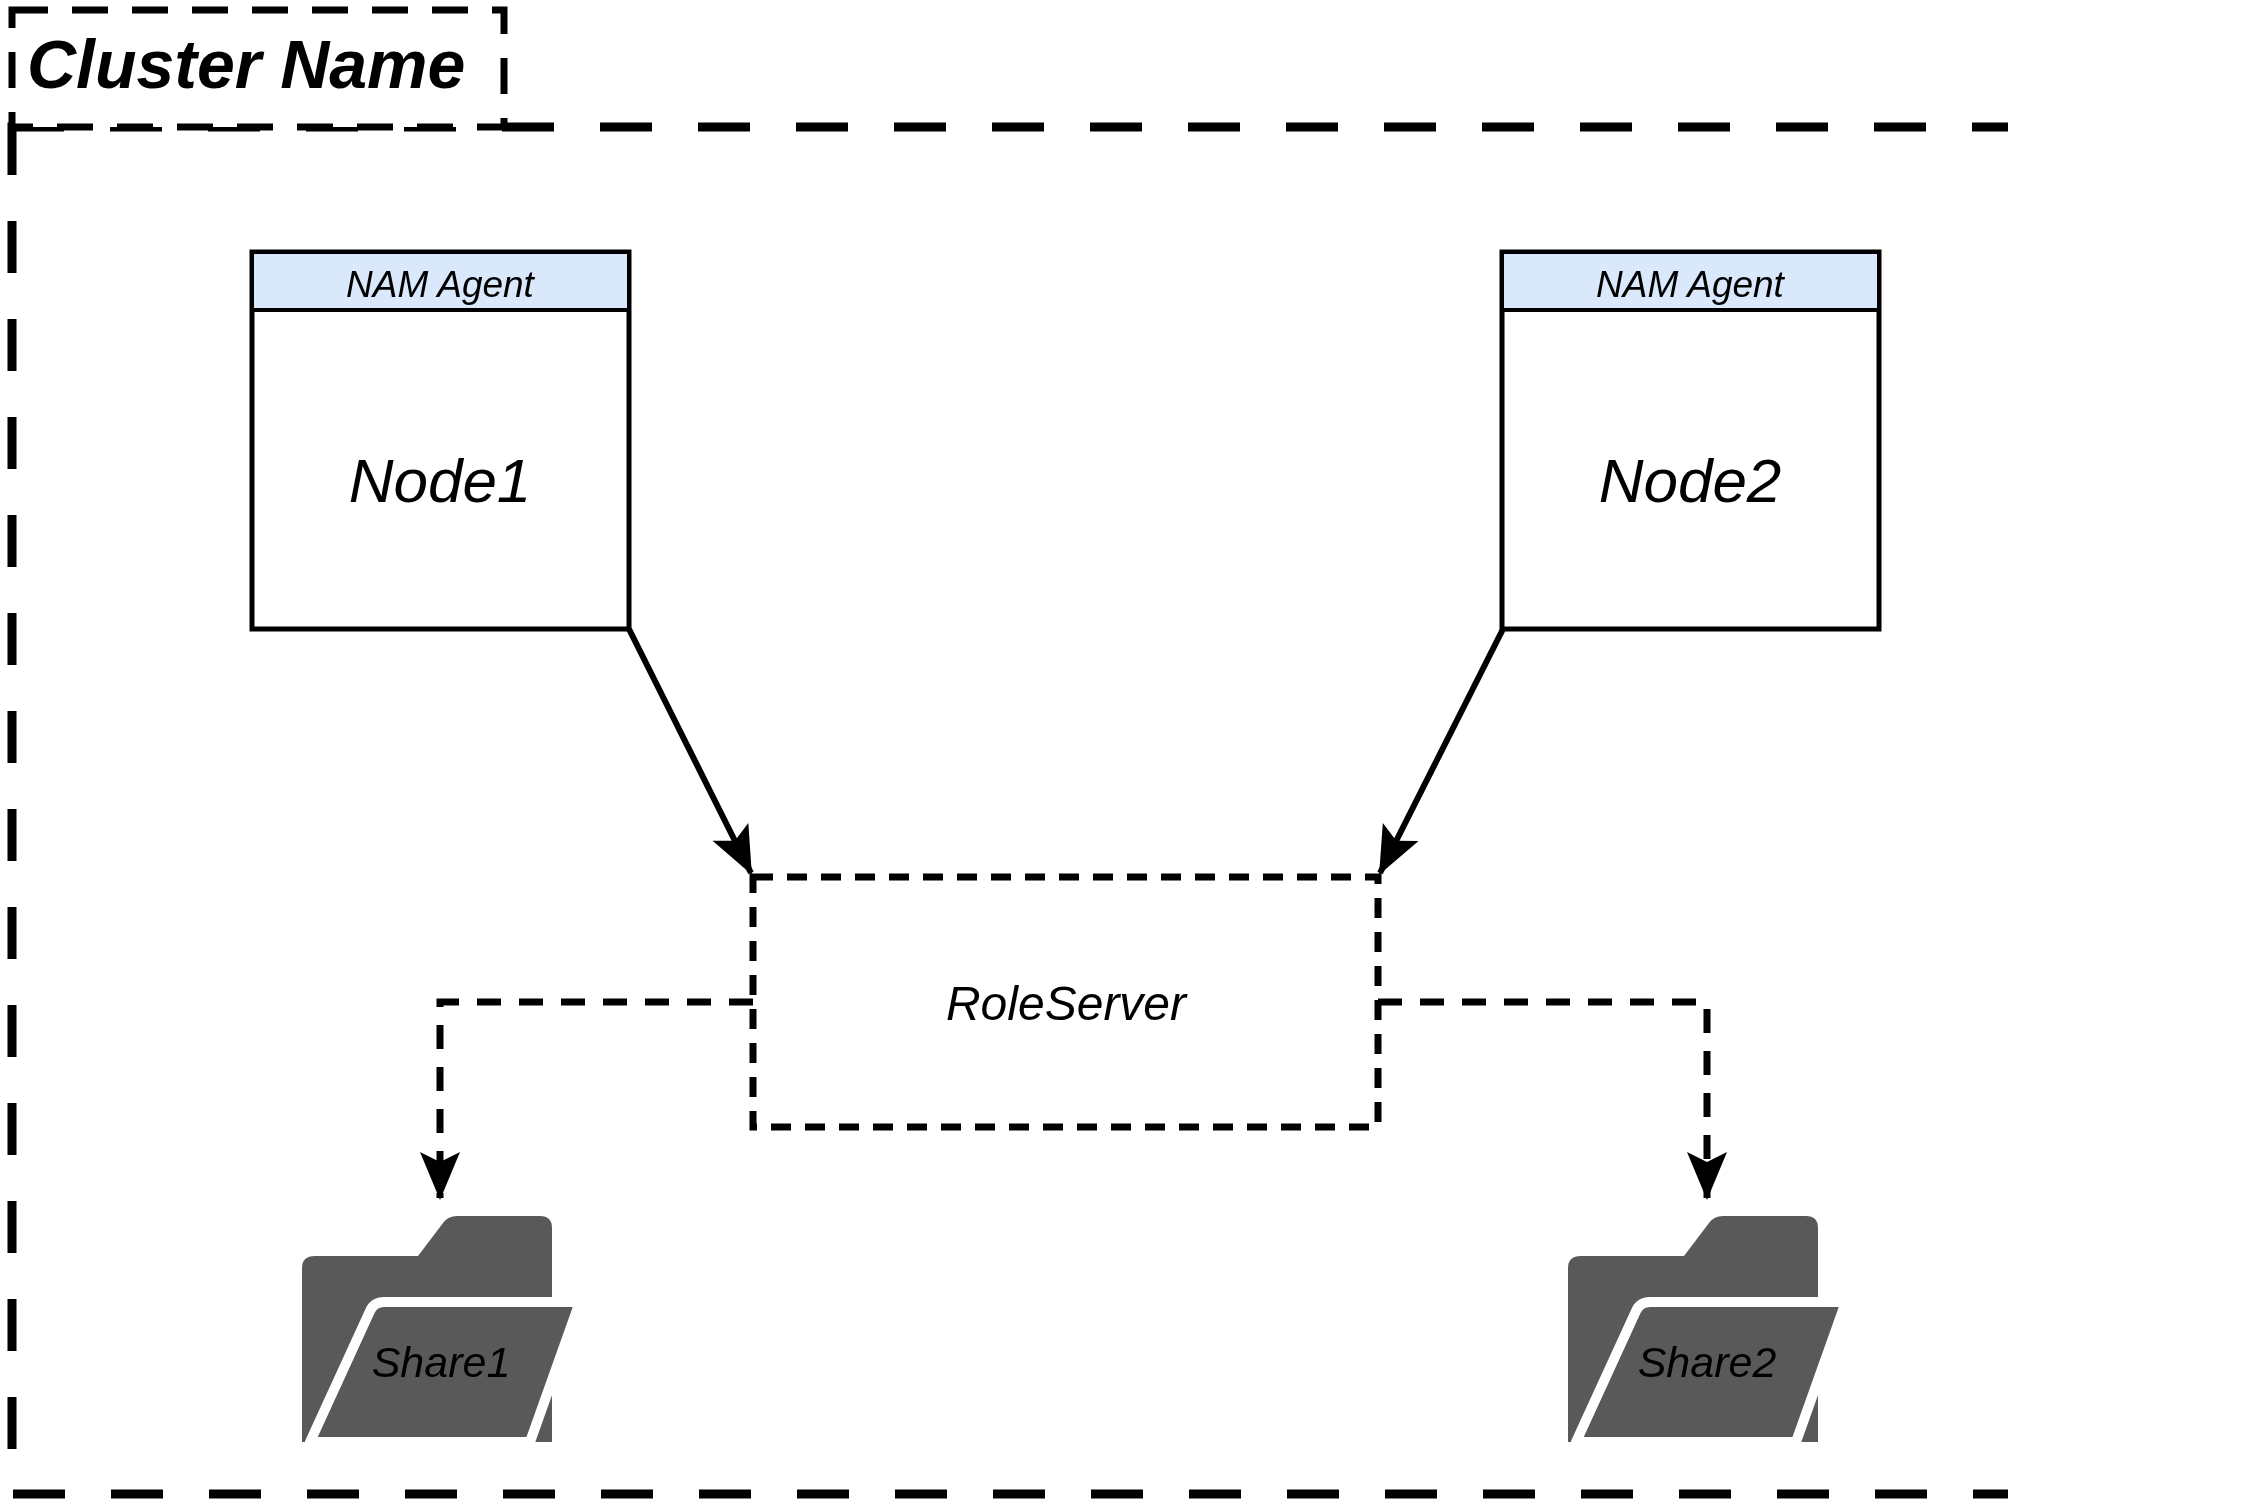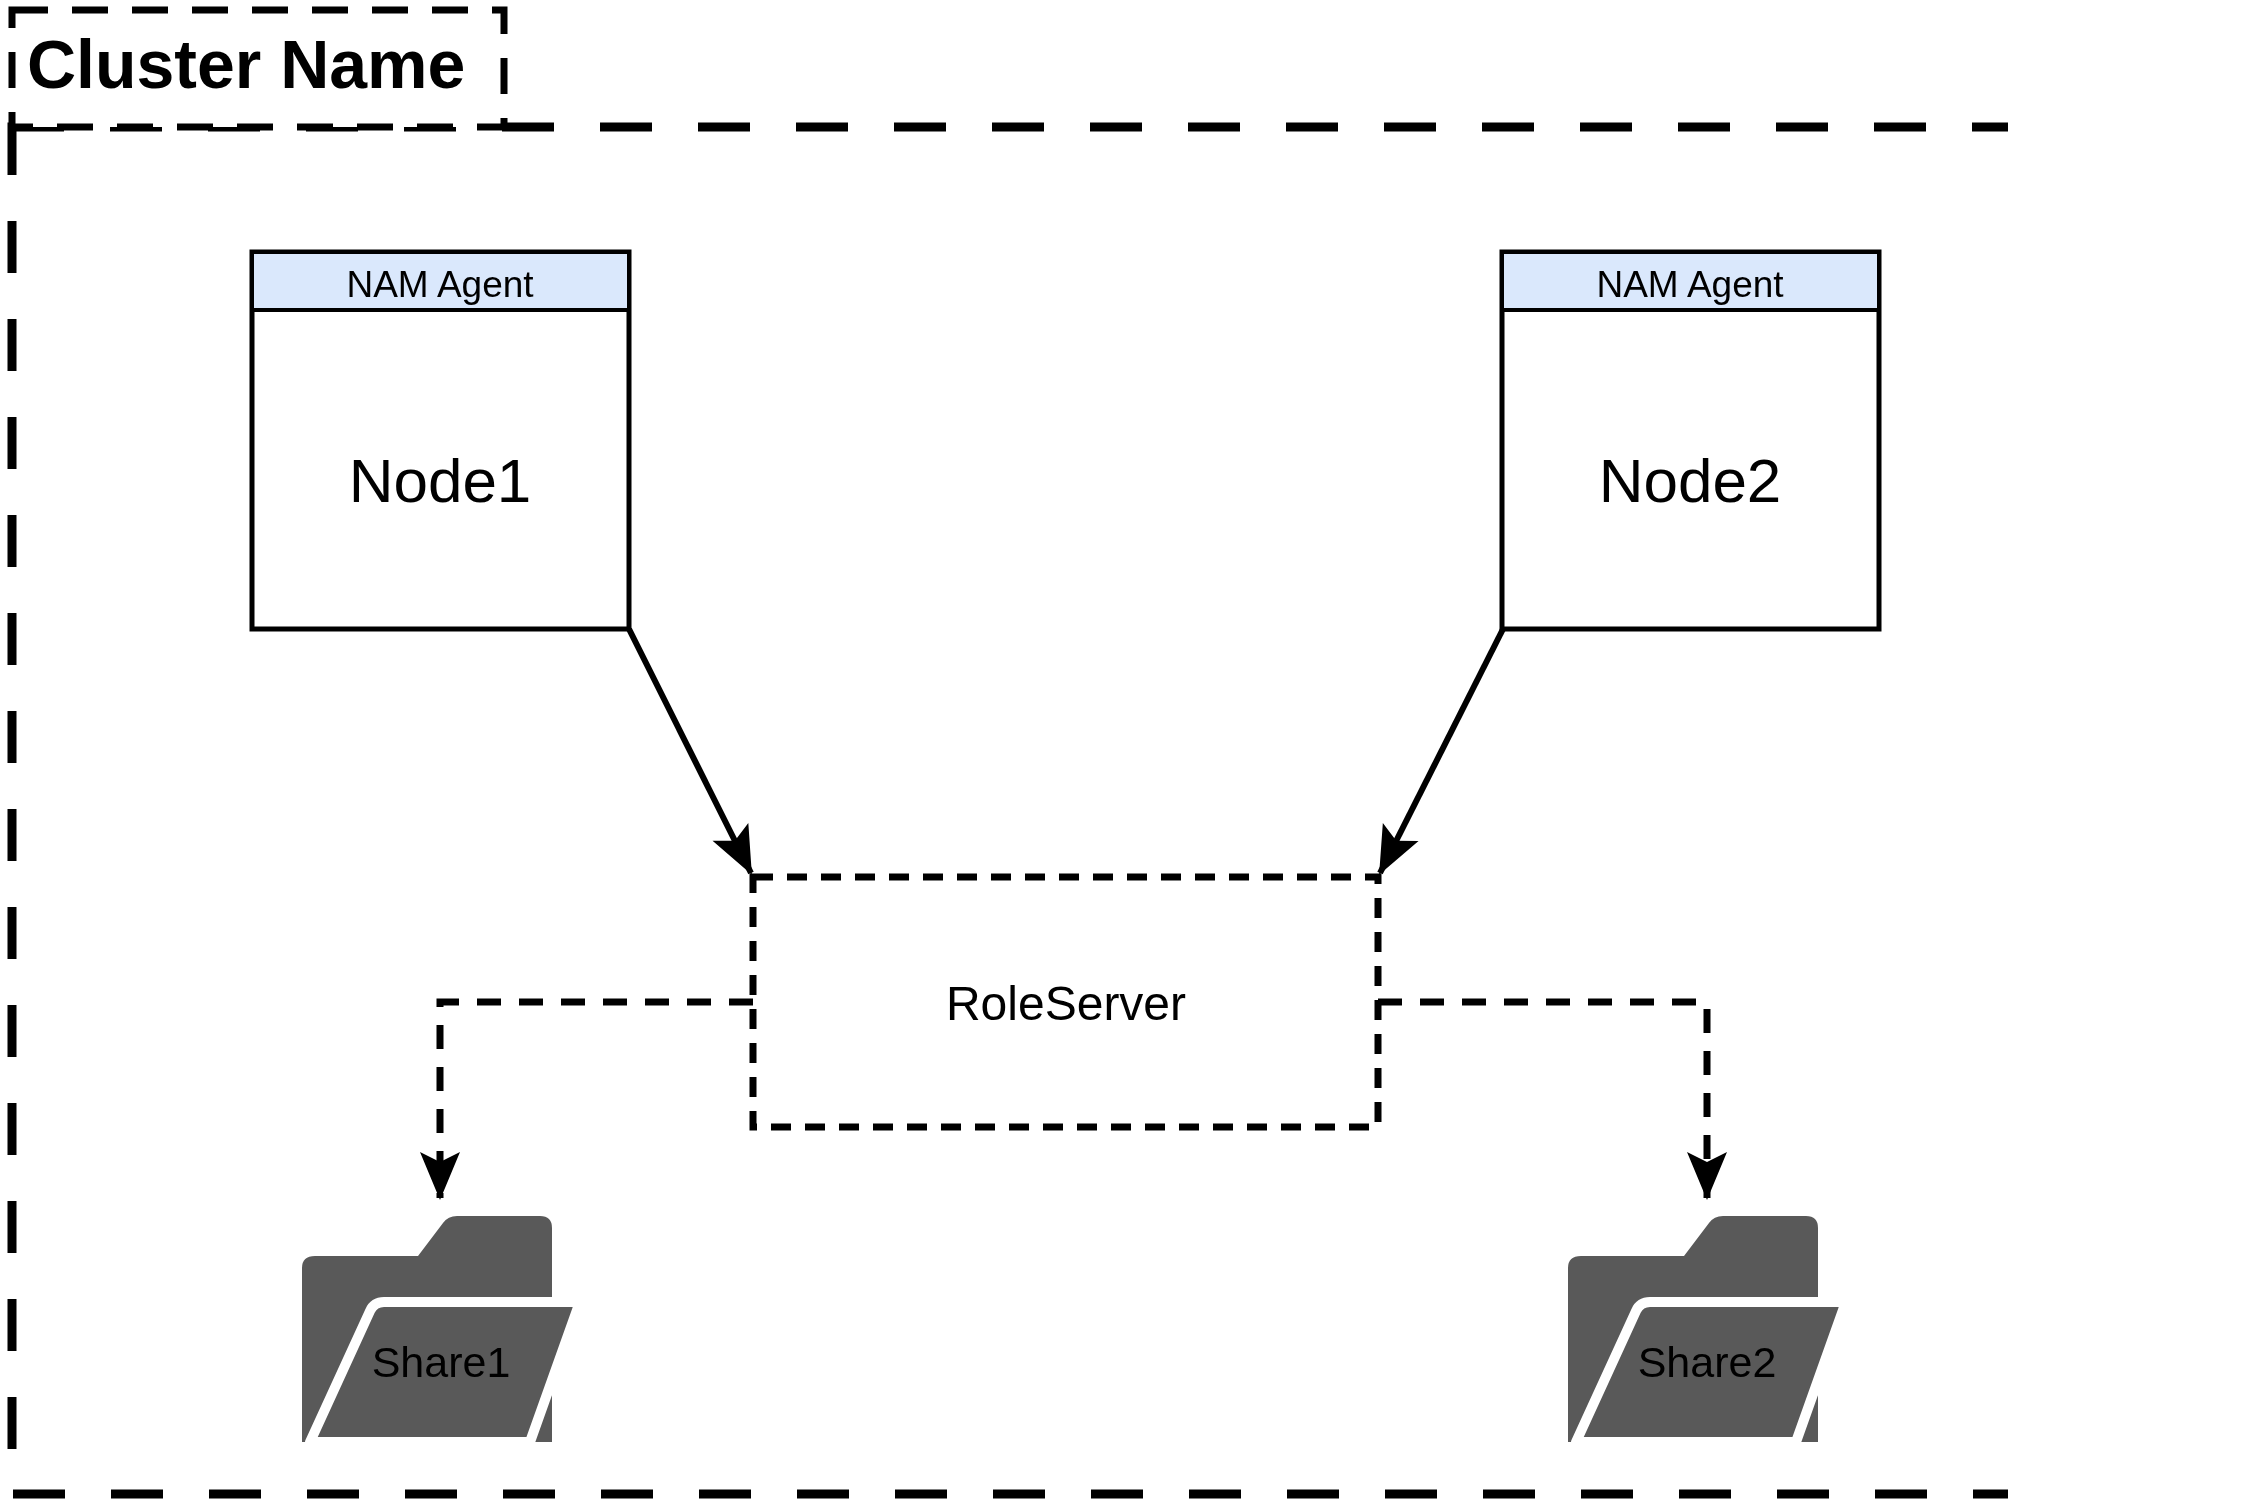--- a/index.html
+++ b/index.html
@@ -6,20 +6,21 @@
     margin: 0;
     padding: 0;
     background: #ffffff;
   }
   .canvas {
     position: relative;
     width: 2008px;
     height: 1506px;
     background: #ffffff;
     overflow: hidden;
+    font-style: italic;
   }
   svg { display: block; }
   text {
     font-family: "Liberation Sans", sans-serif;
     fill: #000000;
   }
   .cluster-title {
     font-size: 68px;
     font-weight: bold;
   }

